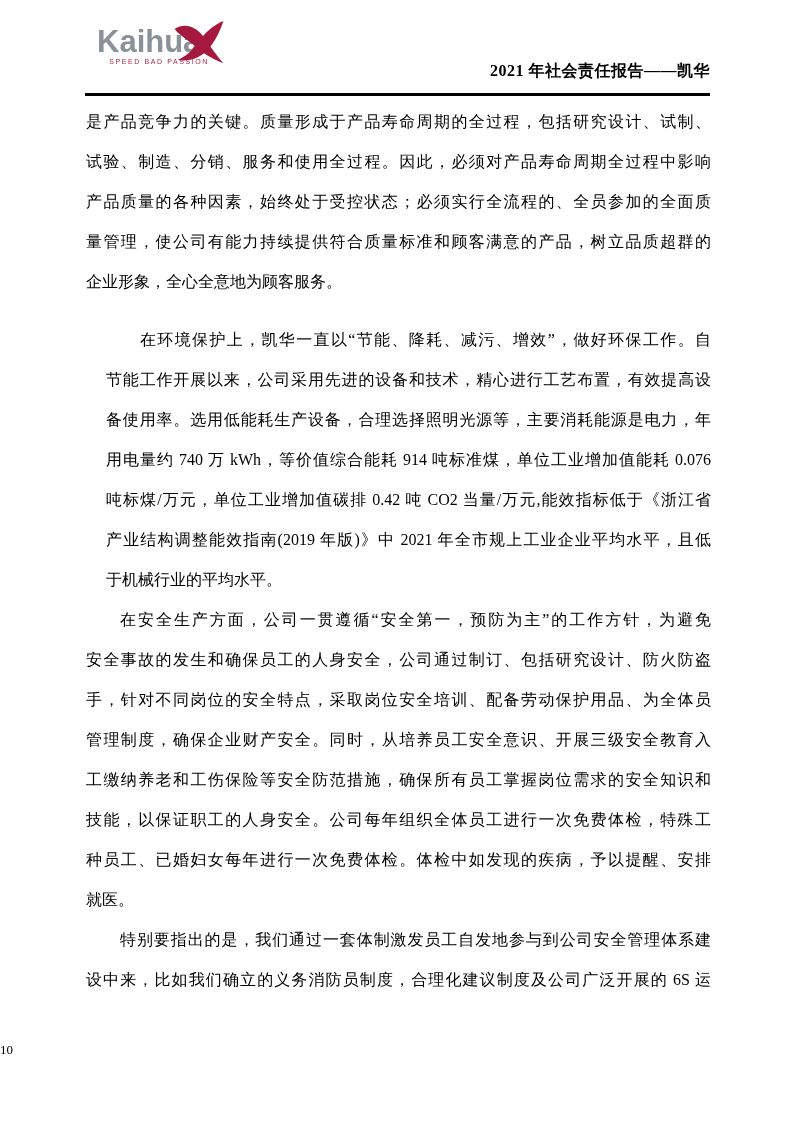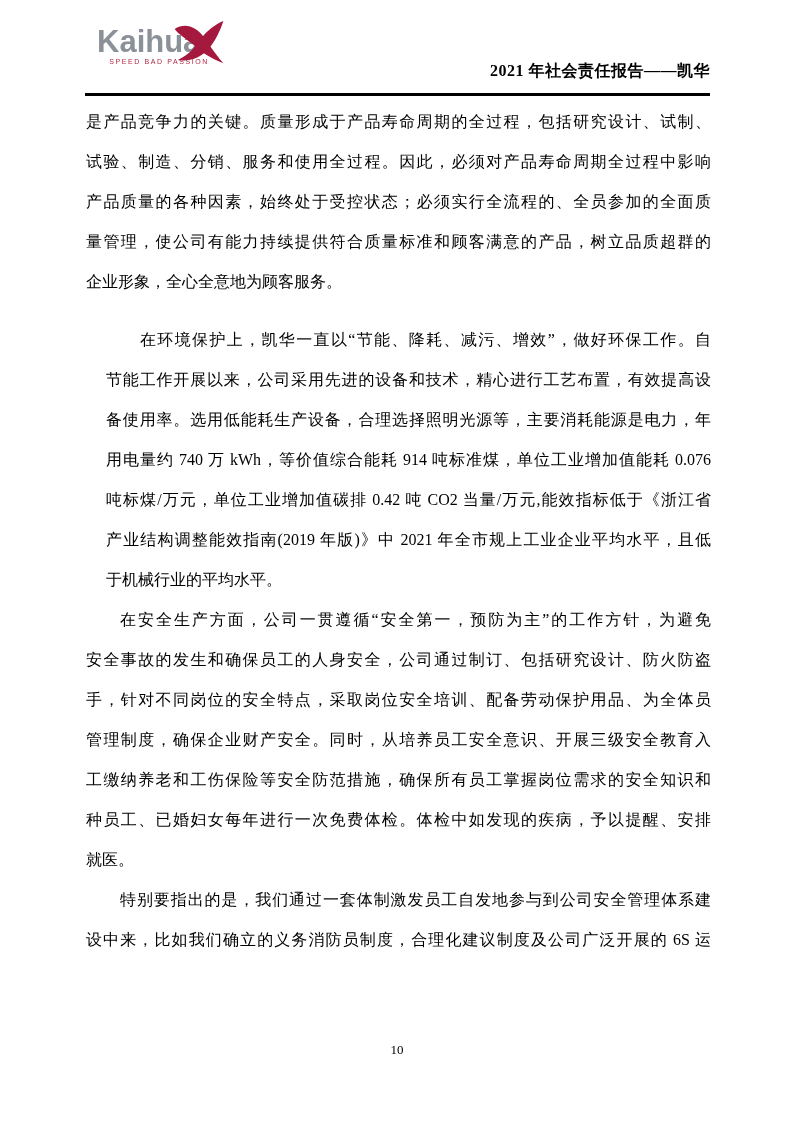--- a/index.html
+++ b/index.html
@@ -65,21 +65,20 @@
   .line.end { text-align-last: left; }
   .line.indent { padding-left: 34px; }
   .para-gap { margin-top: 18px; margin-left: 20px; }
 
   
   .footer {
     position: absolute;
     top: 1042px;
     left: 0;
     width: 100%;
-    text-align: center;
     font-size: 13px;
   }
 </style>
 </head>
 <body>
 
 <div class="page">
 
   <div class="header">
     <div class="logo">
@@ -116,20 +115,21 @@
       <div class="line">产业结构调整能效指南(2019 年版)》中 2021 年全市规上工业企业平均水平，且低</div>
       <div class="line end">于机械行业的平均水平。</div>
     </div>
 
     <div>
       <div class="line indent">在安全生产方面，公司一贯遵循“安全第一，预防为主”的工作方针，为避免</div>
       <div class="line">安全事故的发生和确保员工的人身安全，公司通过制订、包括研究设计、防火防盗</div>
       <div class="line">手，针对不同岗位的安全特点，采取岗位安全培训、配备劳动保护用品、为全体员</div>
       <div class="line">管理制度，确保企业财产安全。同时，从培养员工安全意识、开展三级安全教育入</div>
       <div class="line">工缴纳养老和工伤保险等安全防范措施，确保所有员工掌握岗位需求的安全知识和</div>
+      <div class="line">技能，以保证职工的人身安全。公司每年组织全体员工进行一次免费体检，特殊工</div>
       <div class="line">种员工、已婚妇女每年进行一次免费体检。体检中如发现的疾病，予以提醒、安排</div>
       <div class="line end">就医。</div>
     </div>
 
     <div>
       <div class="line indent">特别要指出的是，我们通过一套体制激发员工自发地参与到公司安全管理体系建</div>
       <div class="line">设中来，比如我们确立的义务消防员制度，合理化建议制度及公司广泛开展的 6S 运</div>
     </div>
 
   </div>

